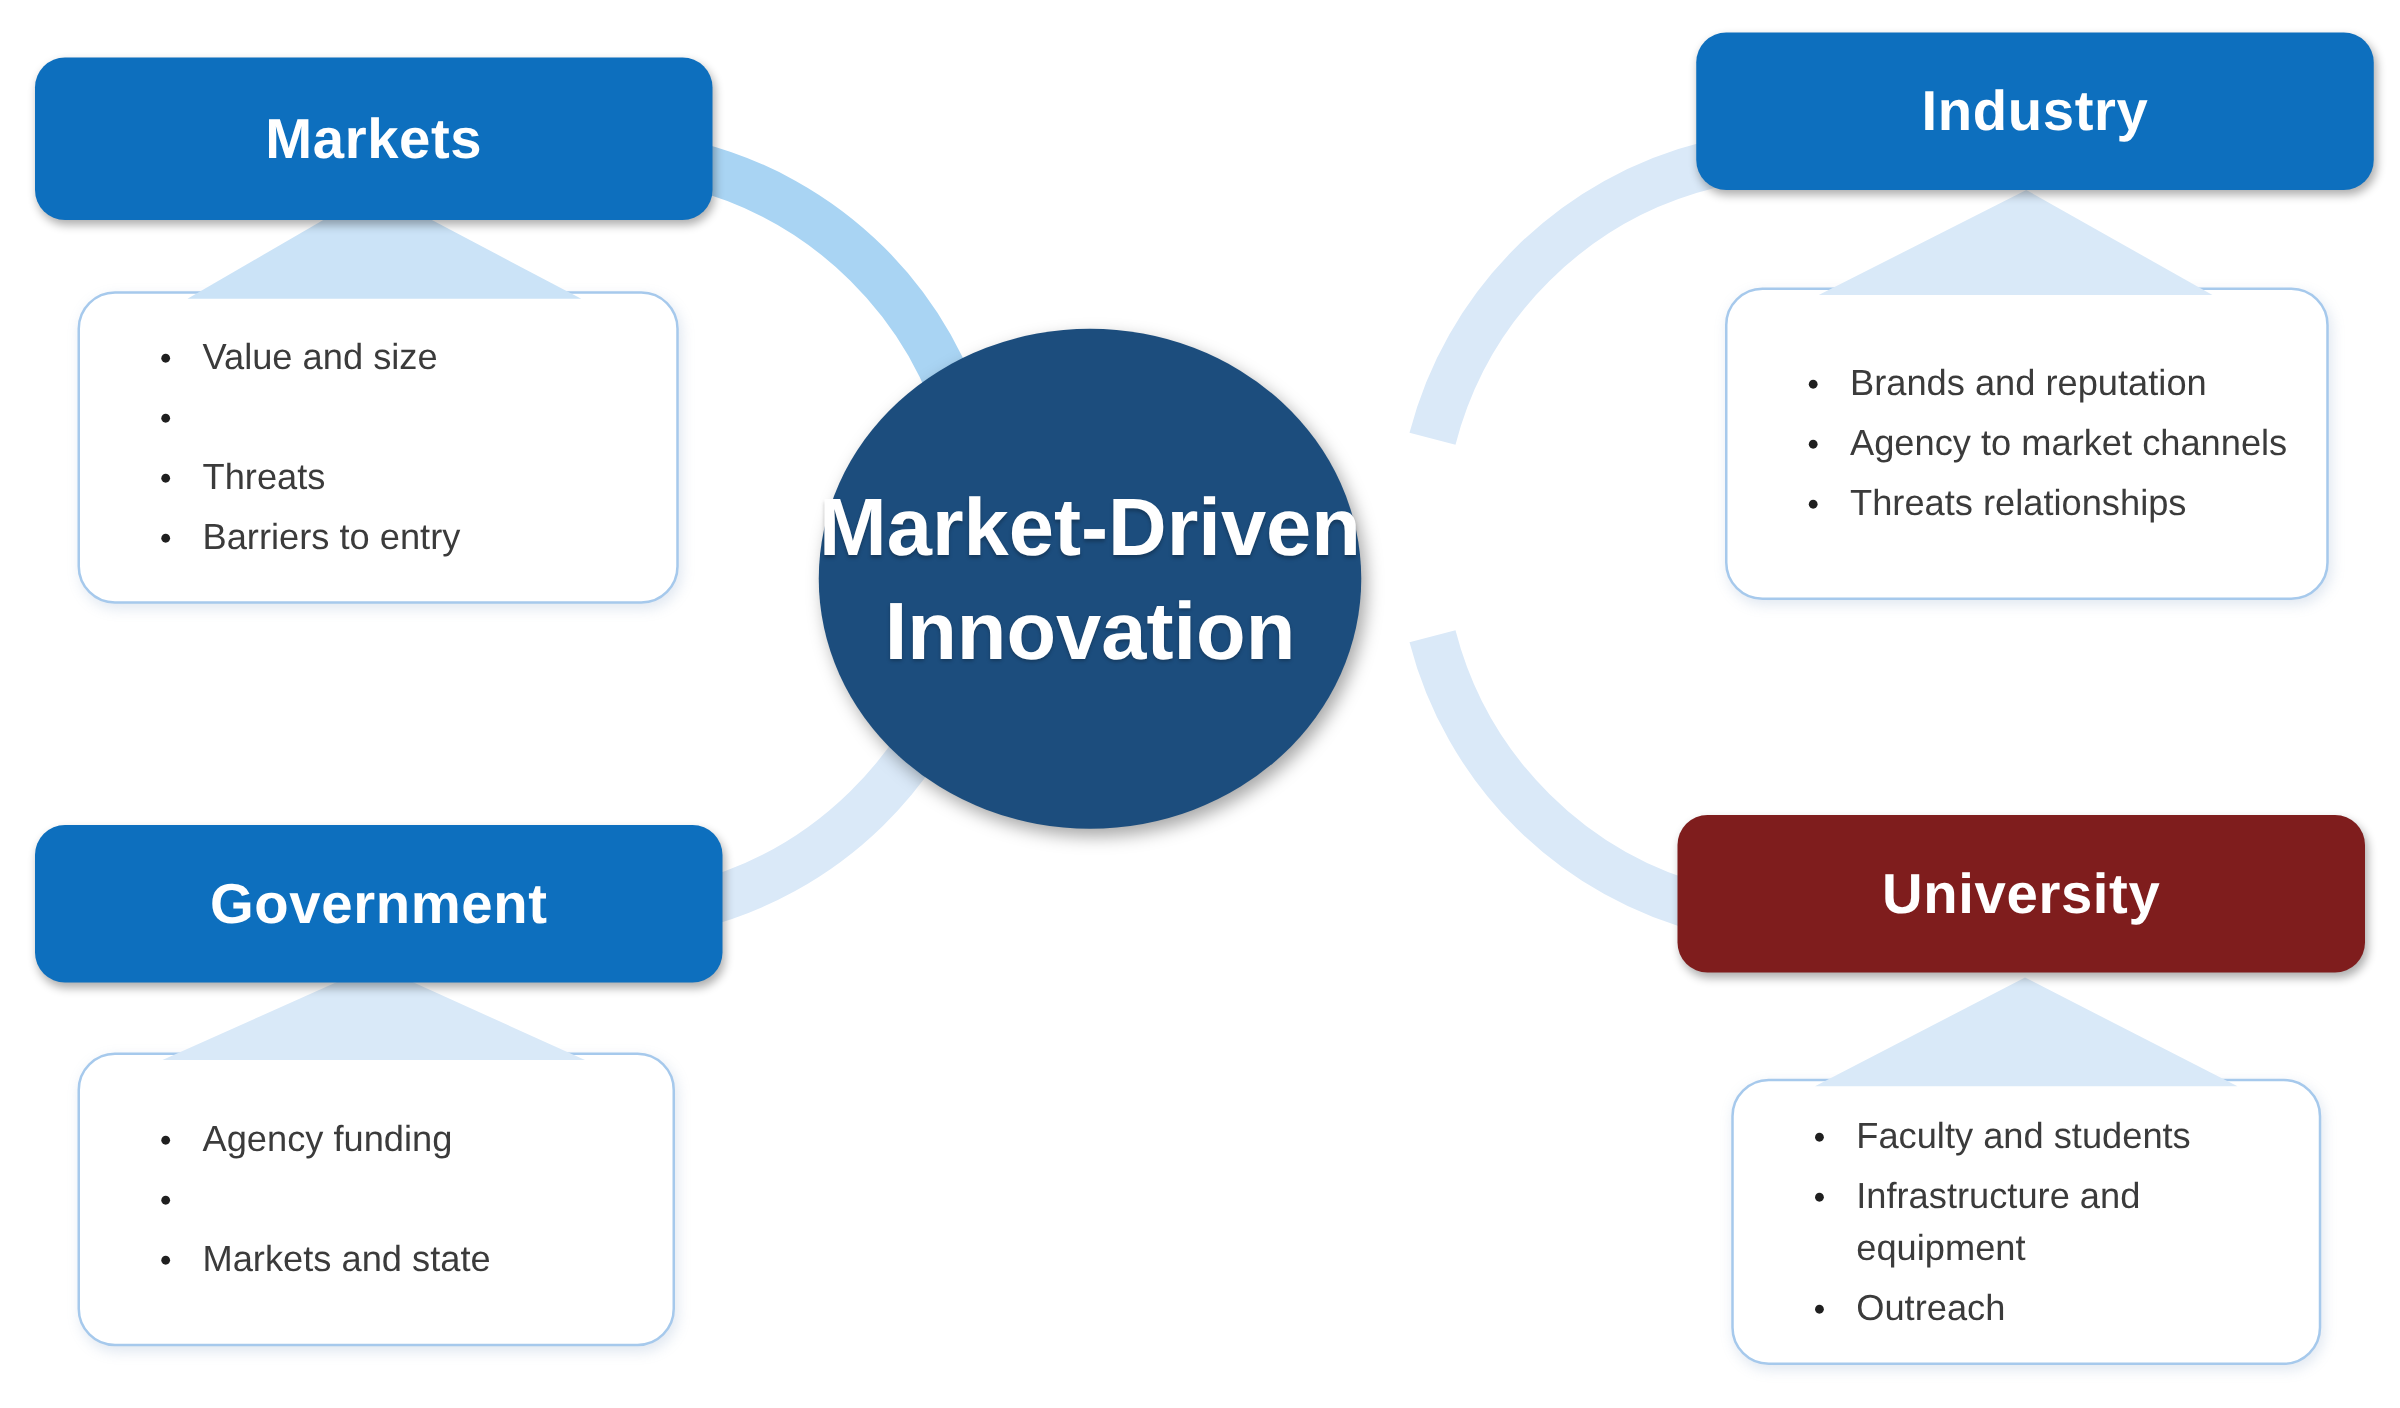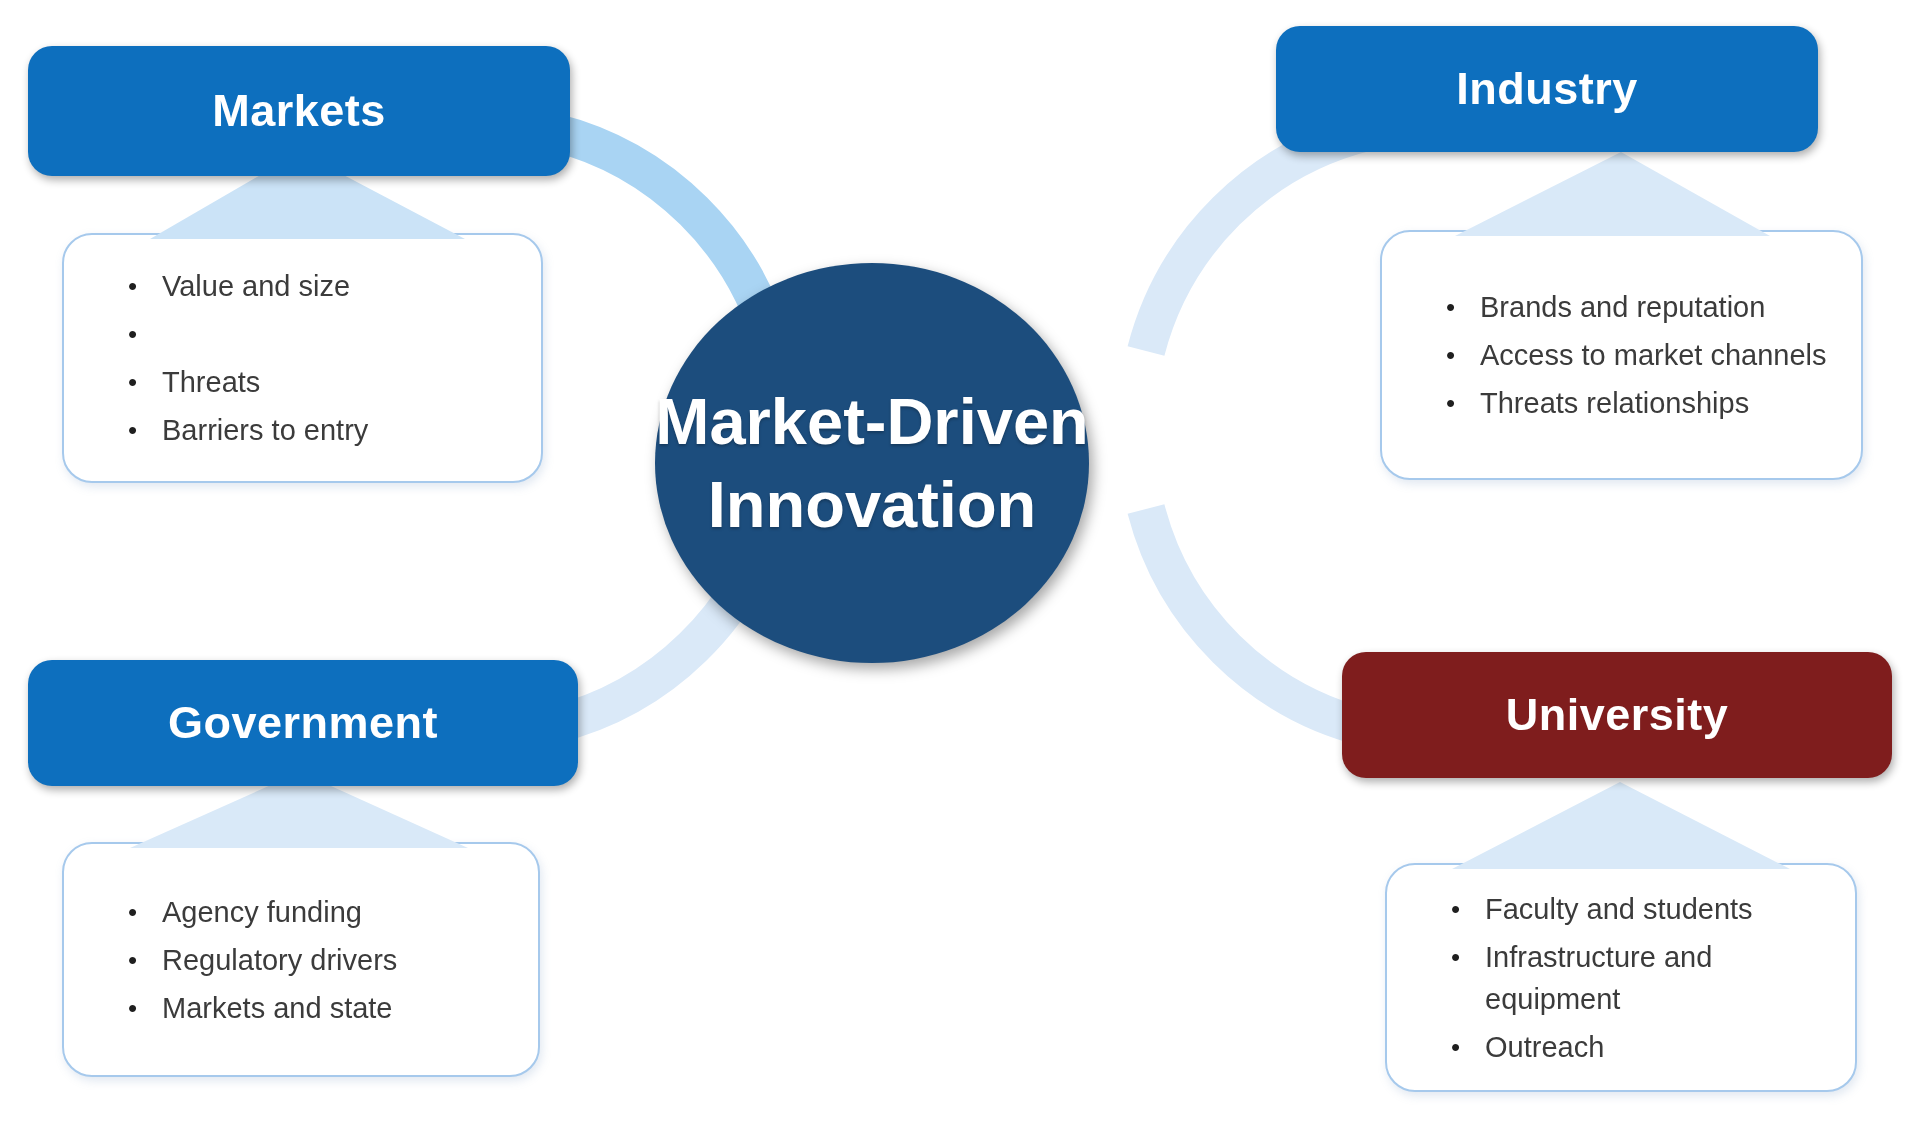--- a/index.html
+++ b/index.html
@@ -11,21 +11,21 @@
   #arc-layer{z-index:0;}
   #tri-layer{z-index:3;}
 
   .node-box{
     position:absolute;z-index:4;border-radius:24px;
     display:flex;align-items:center;justify-content:center;
     color:#ffffff;font-weight:bold;font-size:45px;letter-spacing:.5px;
     box-shadow:2px 4px 8px rgba(0,0,0,.32);
   }
   #markets-box   {left:28px;  top:46px;  width:542px;height:130px;}
-  #industry-box  {left:1276px;top:26px;  width:542px;height:126px;}
+  #industry-box  {left:1357px;top:26px;  width:542px;height:126px;}
   #government-box{left:28px;  top:660px; width:550px;height:126px;}
   #university-box{left:1342px;top:652px; width:550px;height:126px;}
 
   .callout{
     position:absolute;z-index:2;background:#ffffff;
     border:2px solid #A6C9EC;border-radius:30px;
     box-shadow:2px 4px 10px rgba(120,150,190,.22);
     display:flex;flex-direction:column;justify-content:center;
     padding:10px 24px 10px 64px;box-sizing:border-box;
   }
@@ -83,36 +83,35 @@
     </div>
   </div>
 
   <div class="callout" id="industry-callout">
     <div class="bullet-row">
       <span class="bullet-dot">•</span>
       <span class="bullet-text">Brands and reputation</span>
     </div>
     <div class="bullet-row">
       <span class="bullet-dot">•</span>
-      <span class="bullet-text">Access to market channels</span>
+      <span class="bullet-text">Agency to market channels</span>
     </div>
     <div class="bullet-row">
       <span class="bullet-dot">•</span>
       <span class="bullet-text">Threats relationships</span>
     </div>
   </div>
 
   <div class="callout" id="government-callout">
     <div class="bullet-row">
       <span class="bullet-dot">•</span>
       <span class="bullet-text">Agency funding</span>
     </div>
     <div class="bullet-row">
       <span class="bullet-dot">•</span>
-      <span class="bullet-text">Regulatory drivers</span>
     </div>
     <div class="bullet-row">
       <span class="bullet-dot">•</span>
       <span class="bullet-text">Markets and state</span>
     </div>
   </div>
 
   <div class="callout" id="university-callout">
     <div class="bullet-row">
       <span class="bullet-dot">•</span>

